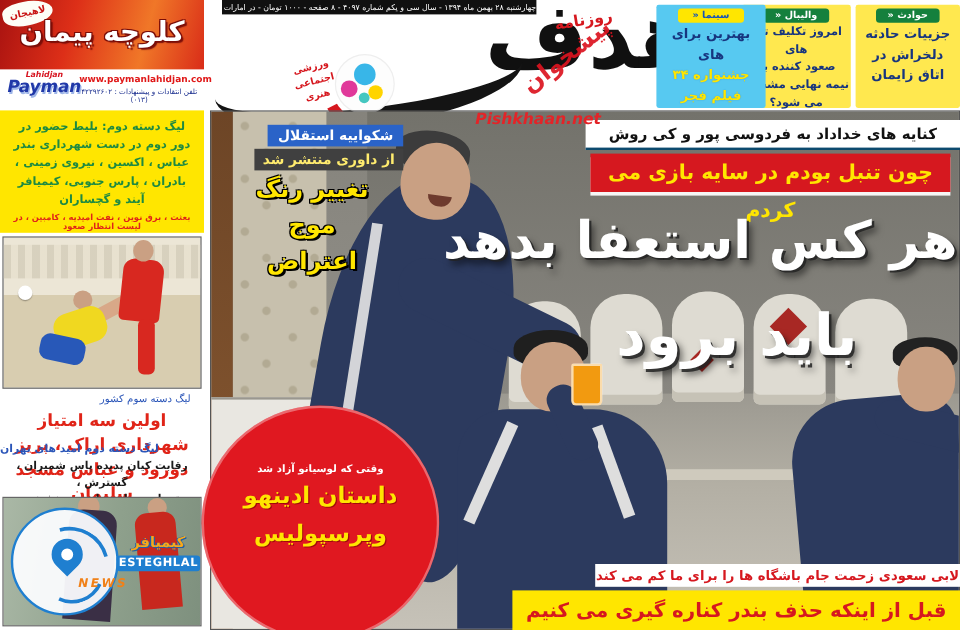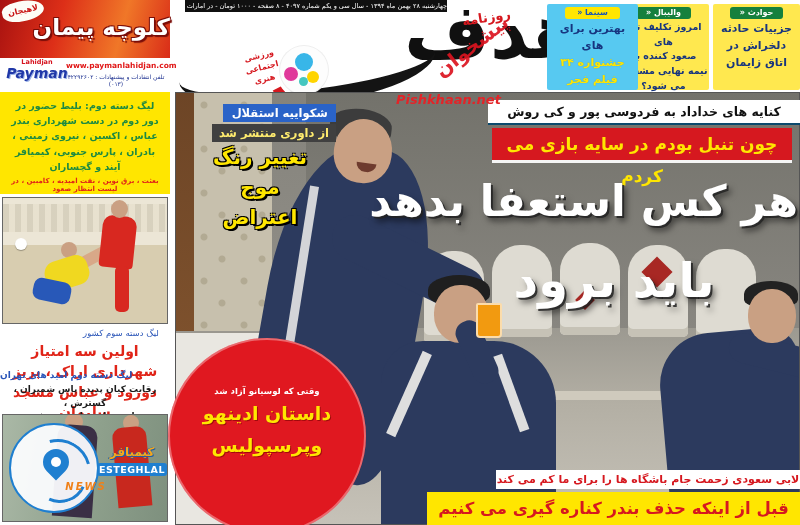--- a/index.html
+++ b/index.html
@@ -41,29 +41,29 @@
   .tbox-yellow .bd{color:#17357f;}
   .tbox-cyan{background:#57c9f1;margin-left:24px;}
   .tbox-cyan .tag{background:#ffe600;color:#1453b8;}
   .tbox-cyan .bd{color:#17357f;}
   .tbox-cyan .yl{color:#ffe600;text-shadow:0 0 1px rgba(0,60,140,.4);}
 
   
   .ad{left:0;top:0;width:170px;height:86px;}
   .ad-red{position:absolute;left:0;top:0;width:170px;height:58px;
           background:linear-gradient(105deg,#a81210,#dd2f18 35%,#f07728 70%,#d92c18);}
-  .ad-title{position:absolute;left:0;top:14px;width:170px;text-align:right;color:#fff;
+  .ad-title{position:absolute;left:0;top:14px;width:170px;text-align:center;color:#fff;
             font-size:23px;font-weight:900;
             text-shadow:-1px -1px 0 #7a0d08,1px -1px 0 #7a0d08,-1px 1px 0 #7a0d08,2px 2px 1px #7a0d08;}
   .ad-corner{position:absolute;left:2px;top:1px;width:42px;height:20px;background:#fdfdf6;
              border-radius:40% 60% 50% 50%;transform:rotate(-12deg);color:#c81414;
              font-size:8px;font-weight:bold;text-align:center;line-height:20px;}
   .ad-white{position:absolute;left:0;top:58px;width:170px;height:28px;background:#fff;}
   .ad-logo{position:absolute;left:6px;top:59px;width:62px;text-align:center;}
-  .ad-logo .lh{color:#d61420;font-size:6.5px;font-weight:bold;line-height:7px;}
+  .ad-logo .lh{color:#d61420;font-size:6.5px;font-style:italic;font-weight:bold;line-height:7px;}
   .ad-logo .pm{color:#2038a8;font-size:14px;font-weight:900;font-style:italic;line-height:15px;
                text-shadow:1px 1px 0 #9fb6e8;}
   .ad-web{position:absolute;right:4px;top:61px;width:100px;color:#e01818;font-size:7.5px;
           font-weight:bold;text-align:center;}
   .ad-tel{position:absolute;right:2px;top:73px;width:104px;color:#1b2f8f;font-size:6px;text-align:center;}
 
   
   .lc-yellow{left:0;top:92px;width:170px;height:102px;background:#ffe600;padding-top:6px;box-sizing:border-box;}
   .lc-yellow .g{margin:0 6px;color:#1e8a41;font-size:9.5px;font-weight:bold;line-height:1.6;text-align:center;}
   .lc-yellow .r{margin:3px 4px 0 4px;color:#e02418;font-size:7px;font-weight:bold;text-align:center;}

